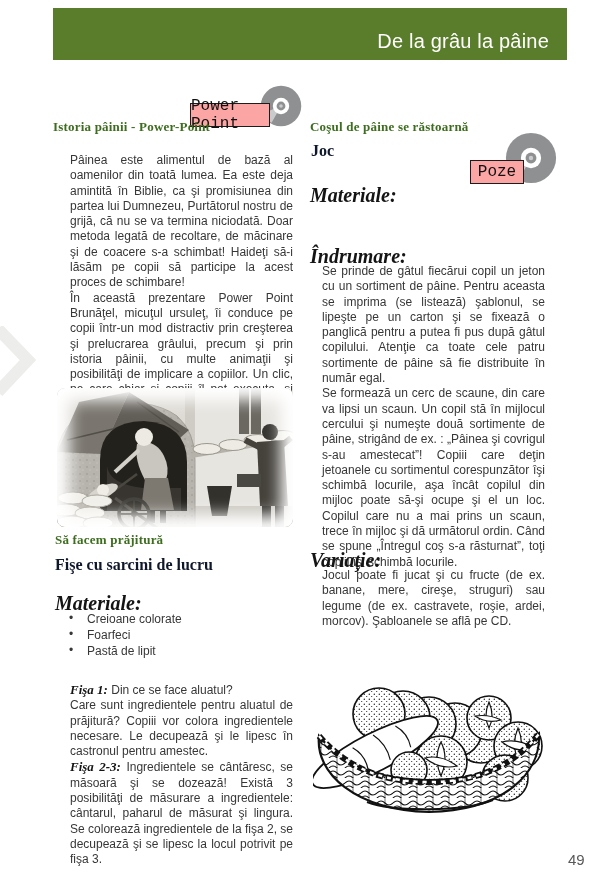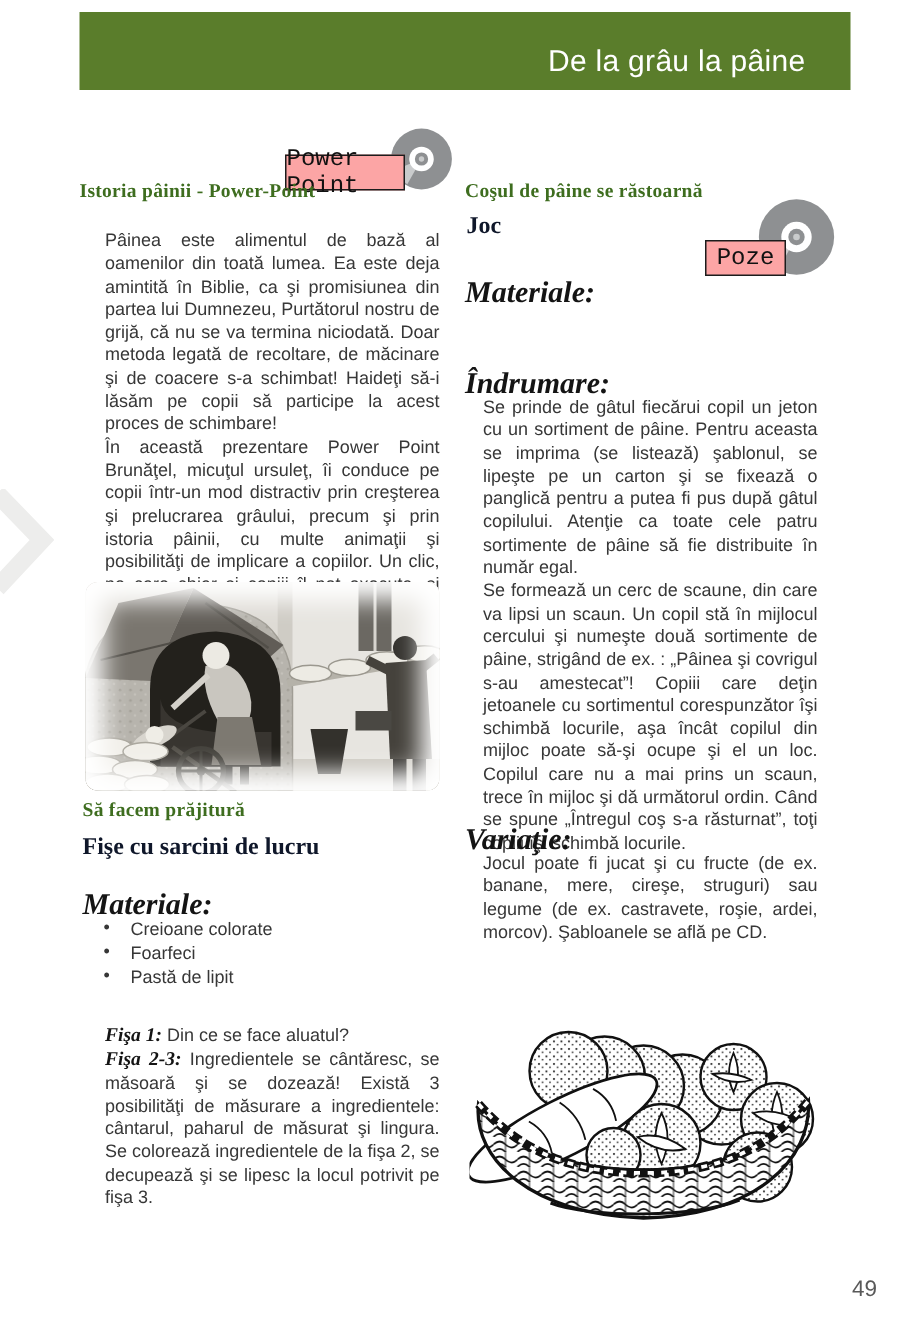--- a/index.html
+++ b/index.html
@@ -2,21 +2,21 @@
 <html><head>
 <meta charset="utf-8">
 <style>
   html,body{margin:0;padding:0;background:#fff;}
   .page{position:relative;width:600px;height:879px;background:#fff;overflow:hidden;
         font-family:"Liberation Sans",sans-serif;color:#373737;}
 
   
   .header-bar{position:absolute;left:53px;top:8px;width:514px;height:52px;
               background:#5a7d2b;display:flex;align-items:flex-end;justify-content:flex-end;}
-  .header-title{color:#fff;font-size:20px;padding:0 30px 7px 0;letter-spacing:.2px;}
+  .header-title{color:#fff;font-size:20px;padding:0 18px 7px 0;letter-spacing:.2px;}
 
   
   .chevron{position:absolute;left:-4px;top:326px;}
 
   
   .h-green{position:absolute;font-family:"Liberation Serif",serif;font-weight:bold;
            font-size:13px;color:#3e6d1f;letter-spacing:.2px;}
   .h-gray{position:absolute;font-family:"Liberation Serif",serif;font-weight:bold;
           font-size:16px;color:#0f172a;}
 
@@ -148,21 +148,21 @@
 
   <div class="label-it" style="left:55px;top:592px;">Materiale:</div>
   <ul class="bullets" style="left:68px;top:612px;width:226px;">
     <li>Creioane colorate</li>
     <li>Foarfeci</li>
     <li>Pastă de lipit</li>
   </ul>
 
   <div class="body-block" style="left:70px;top:682px;width:223px;">
     <p><span class="inline-label">Fişa 1:</span><span> Din ce se face aluatul?</span><br>
-      </p>
+      <span>Care sunt ingredientele pentru aluatul de prăjitură? Copiii vor colora ingredientele necesare. Le decupează şi le lipesc în castronul pentru amestec.</span></p>
     <p><span class="inline-label">Fişa 2-3:</span><span> Ingredientele se cântăresc, se măsoară şi se dozează!  Există 3 posibilităţi de măsurare a ingredientele:  cântarul,  paharul de măsurat şi lingura. Se colorează ingredientele de la fişa 2, se decupează şi se lipesc la locul potrivit pe fişa 3.</span></p>
   </div>
 
   <div class="h-green" style="left:310px;top:119px;width:260px;">Coşul de pâine se răstoarnă</div>
   <div class="h-gray" style="left:311px;top:142px;">Joc</div>
 
   <svg class="cd-disc" style="left:505px;top:132px;" width="52" height="52" viewBox="0 0 40 40">
     <circle cx="20" cy="20" r="19.3" fill="#8e9092"></circle>
     <path d="M20,20 L3,27 A18.5,18.5 0 0 0 11,36 Z" fill="#c9cbcc"></path>
     <circle cx="20" cy="20" r="7.8" fill="#ffffff"></circle>

